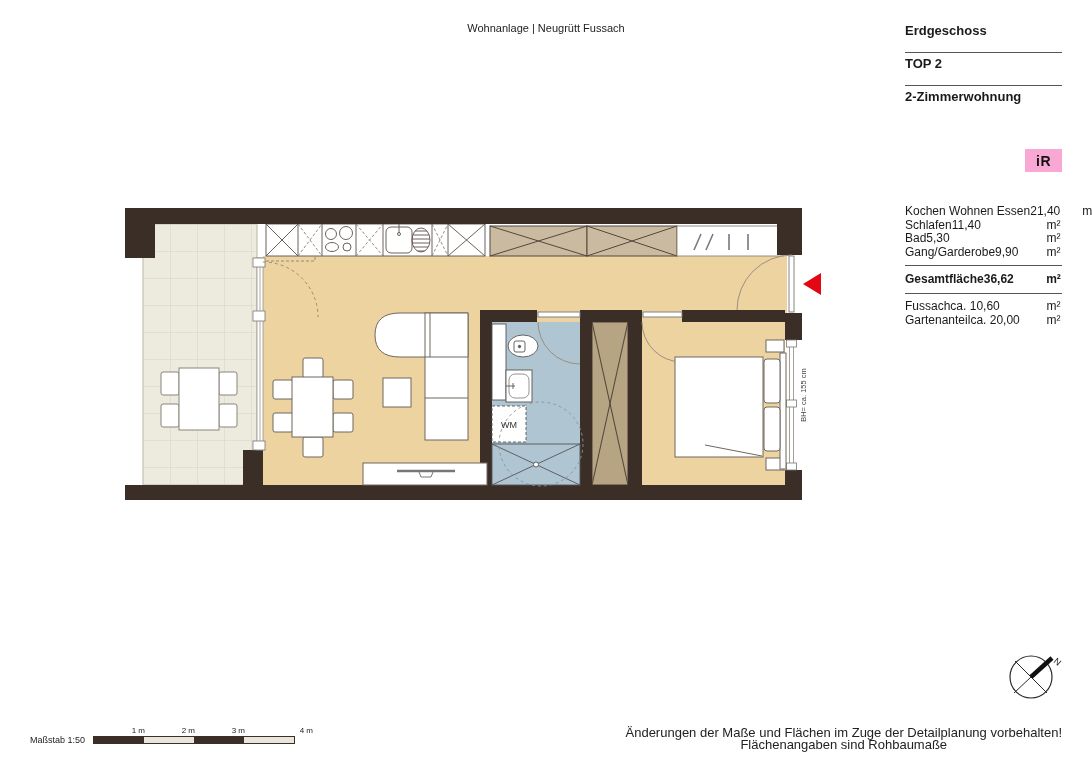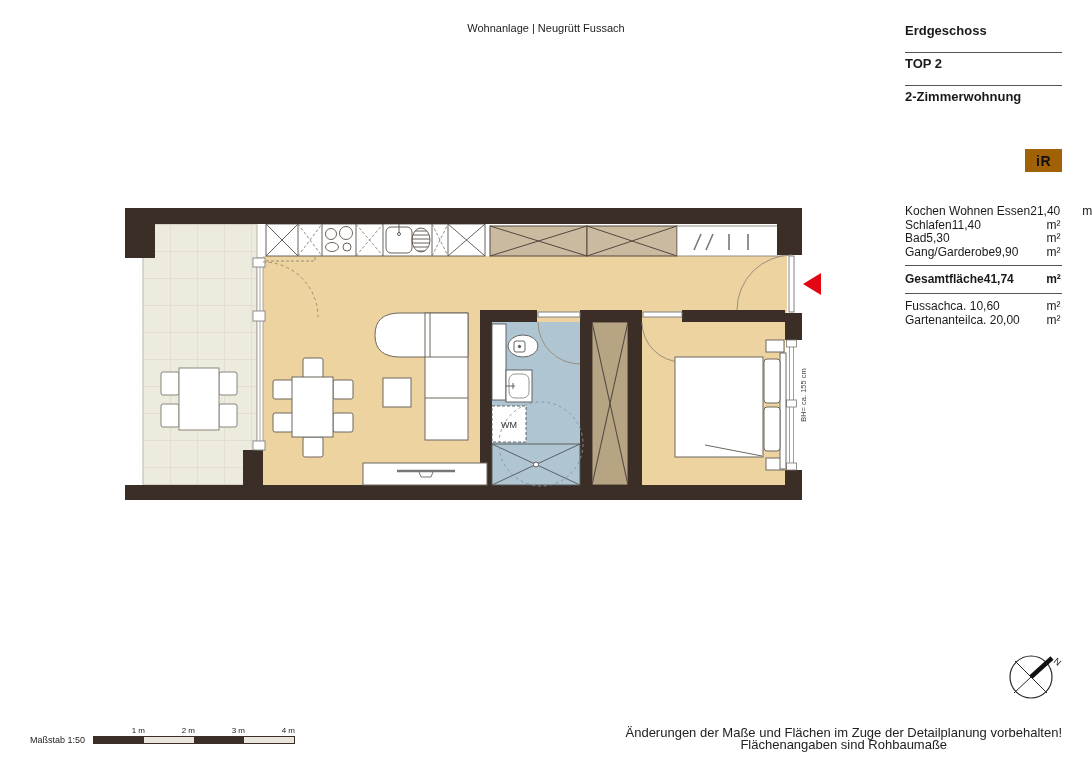--- a/index.html
+++ b/index.html
@@ -3,21 +3,21 @@
 <meta charset="utf-8">
 <style>
   html,body{margin:0;padding:0;}
   body{width:1092px;height:772px;position:relative;background:#ffffff;
        font-family:"Liberation Sans",sans-serif;color:#1a1a1a;overflow:hidden;}
   .abs{position:absolute;}
   #header-title{top:22px;left:0;width:100%;text-align:center;font-size:11px;color:#222;}
   #titleblock{left:905px;top:20px;width:157px;}
   .tl{font-weight:bold;font-size:13px;padding:3px 0 14px 0;border-bottom:1px solid #555;}
   .tl.last{border-bottom:none;}
-  #logo{left:1025px;top:149px;width:37px;height:23px;background:#a16207;
+  #logo{left:1025px;top:149px;width:37px;height:23px;background:#f9a8d4;
         display:flex;align-items:center;justify-content:center;
         font-weight:bold;font-size:14px;color:#111;letter-spacing:.5px;}
   #areas{left:905px;top:205px;width:157px;font-size:12px;}
   .arow{display:flex;justify-content:space-between;line-height:13.5px;}
   .arow .lbl{white-space:nowrap;}
   .arow .num{flex:1;}
   .arow .unit{width:17px;text-align:center;margin-left:22px;}
   .sep{border-top:1px solid #555;margin:6px 0;}
   .total{font-weight:bold;line-height:15px;}
   #scale-label{left:30px;top:735px;font-size:9px;color:#222;}
@@ -60,21 +60,21 @@
     <span class="unit">m²</span>
   </div>
   <div class="arow">
     <span class="lbl">Gang/Garderobe</span>
     <span class="num">9,90</span>
     <span class="unit">m²</span>
   </div>
   <div class="sep"></div>
   <div class="arow total">
     <span class="lbl">Gesamtfläche</span>
-    <span class="num">41,74</span>
+    <span class="num">36,62</span>
     <span class="unit">m²</span>
   </div>
   <div class="sep"></div>
   <div class="arow">
     <span class="lbl">Fussach</span>
     <span class="num">ca. 10,60</span>
     <span class="unit">m²</span>
   </div>
   <div class="arow">
     <span class="lbl">Gartenanteil</span>
@@ -303,19 +303,19 @@
 
 <div class="abs" id="scale-label">Maßstab 1:50</div>
 <div class="abs" id="scalebar">
   <div class="seg d"></div>
   <div class="seg l"></div>
   <div class="seg d"></div>
   <div class="seg l"></div>
   <span class="tick" style="left:51px">1 m</span>
   <span class="tick" style="left:101px">2 m</span>
   <span class="tick" style="left:151px">3 m</span>
-  <span class="tick" style="left:201px">4 m</span>
+  <span class="tick" style="left:219px">4 m</span>
 </div>
 
 <div class="abs" id="notes">
   <div>Änderungen der Maße und Flächen im Zuge der Detailplanung vorbehalten!</div>
   <div>Flächenangaben sind Rohbaumaße</div>
 </div>
 
 </body></html>

